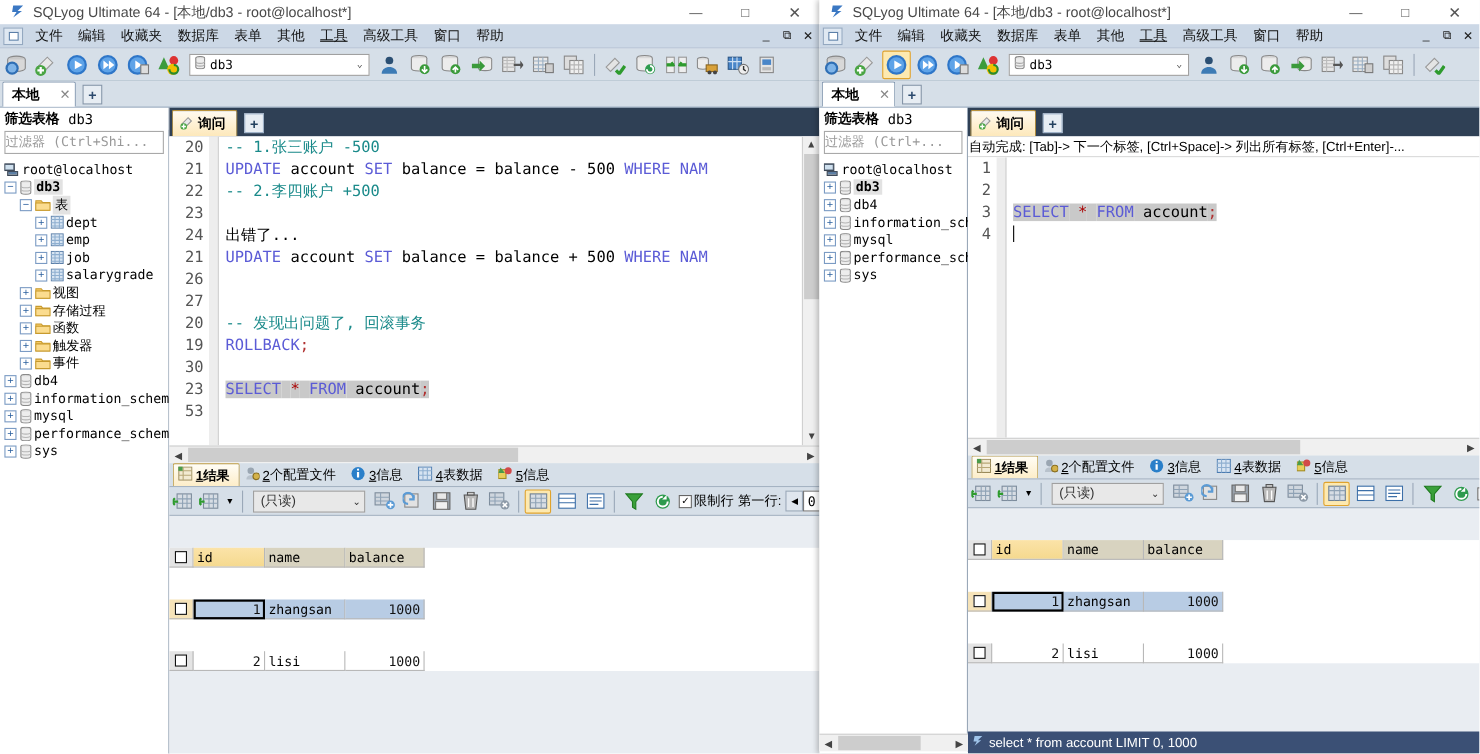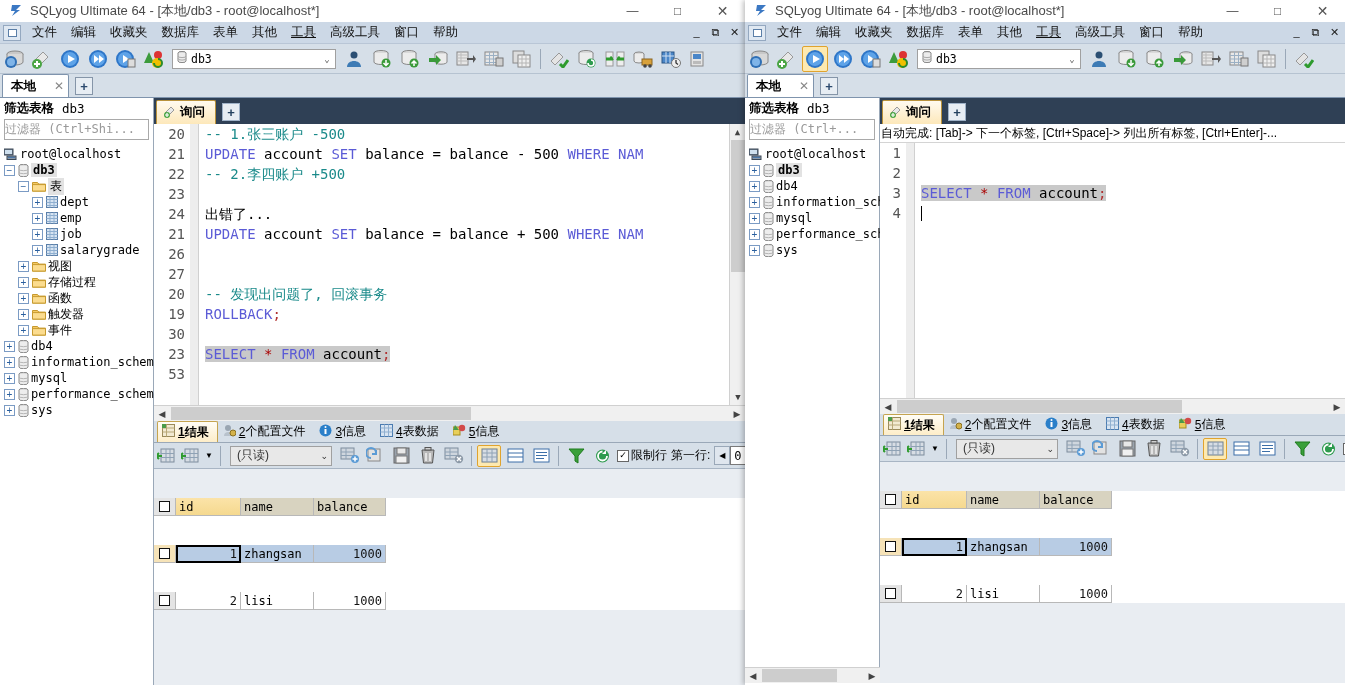--- a/index.html
+++ b/index.html
@@ -1288,15 +1288,23 @@
               </div>
               <div class="gcell num" style="width: 65px;">2</div>
               <div class="gcell" style="width: 73px;">lisi</div>
               <div class="gcell num" style="width: 72px;">1000</div>
             </div>
           </div>
 
       </div>
     </div>
 
+    <div class="statusbar" style="position:absolute;left:135px;bottom:0;width:465px;">
+      <span style="margin-right:4px;">
+        <svg width="11" height="11" viewBox="0 0 11 11">
+            <path d="M2 1 L9 1 L5 5 L8 5 L2 10 L4 6 L1 6 Z" fill="#9fc4ea"></path>
+          </svg>
+      </span>
+      <span>select * from account LIMIT 0, 1000</span>
+    </div>
   </div>
 
 </div>
 
 </body></html>

